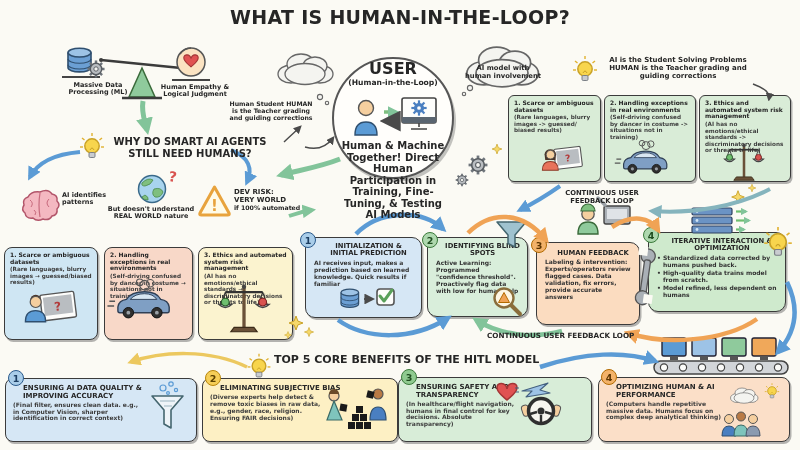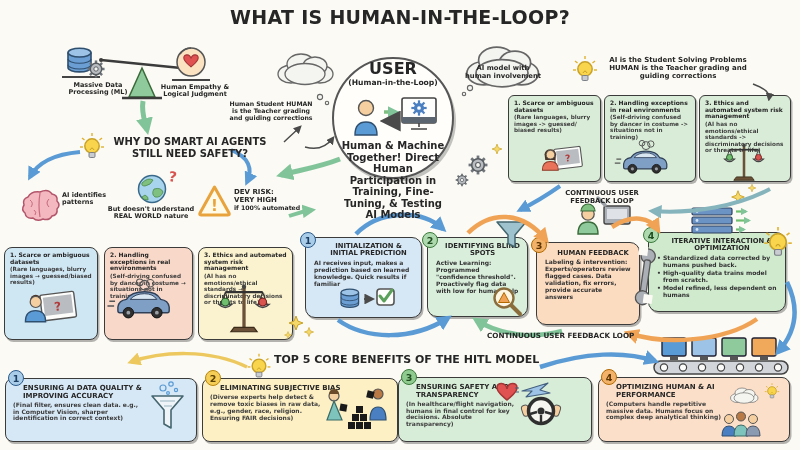--- a/index.html
+++ b/index.html
@@ -450,28 +450,28 @@
       <path d="M540,367 C585,352 625,351 655,361" stroke="#5b9bd5" stroke-width="4.5" marker-end="url(#mB)"></path>
       <path d="M787,282 C799,307 797,331 778,352" stroke="#5b9bd5" stroke-width="4.5" marker-end="url(#mB)"></path>
     </g>
   </svg>
 
   <div class="txt c" style="left:0;right:0;top:7px;font-size:19px;letter-spacing:.3px">WHAT IS HUMAN-IN-THE-LOOP?</div>
 
   <div class="txt c" style="left:60px;top:82px;width:76px;font-size:6.5px">Massive Data Processing (ML)</div>
   <div class="txt c" style="left:152px;top:84px;width:86px;font-size:6.5px">Human Empathy &amp; Logical Judgment</div>
 
-  <div class="txt c" style="left:104px;top:136px;width:172px;font-size:10px">WHY DO SMART AI AGENTS STILL NEED SAFETY?</div>
+  <div class="txt c" style="left:104px;top:136px;width:172px;font-size:10px">WHY DO SMART AI AGENTS STILL NEED HUMANS?</div>
 
   <div class="txt" style="left:62px;top:192px;width:50px;font-size:6.5px">AI identifies patterns</div>
   <div class="txt c" style="left:100px;top:206px;width:102px;font-size:6.5px">But doesn't understand REAL WORLD nature</div>
 
   <div class="txt" style="left:234px;top:188px;width:70px;font-size:7px">
     <span style="display:block">DEV RISK:</span>
-    <span style="display:block">VERY HIGH</span>
+    <span style="display:block">VERY WORLD</span>
     <span style="display:block;font-size:6.2px">if 100% automated</span>
   </div>
 
 
   <div class="txt c" style="left:228px;top:100px;width:86px;font-size:6.2px">Human Student HUMAN is the Teacher grading and guiding corrections</div>
 
   <div class="txt c" style="left:332px;top:61px;width:122px;font-size:16px;line-height:1">USER</div>
   <div class="txt c" style="left:330px;top:79px;width:126px;font-size:7.6px">(Human-in-the-Loop)</div>
   <div class="txt c" style="left:337px;top:140px;width:112px;font-size:10px">Human &amp; Machine Together! Direct Human Participation in Training, Fine-Tuning, &amp; Testing AI Models</div>
 

